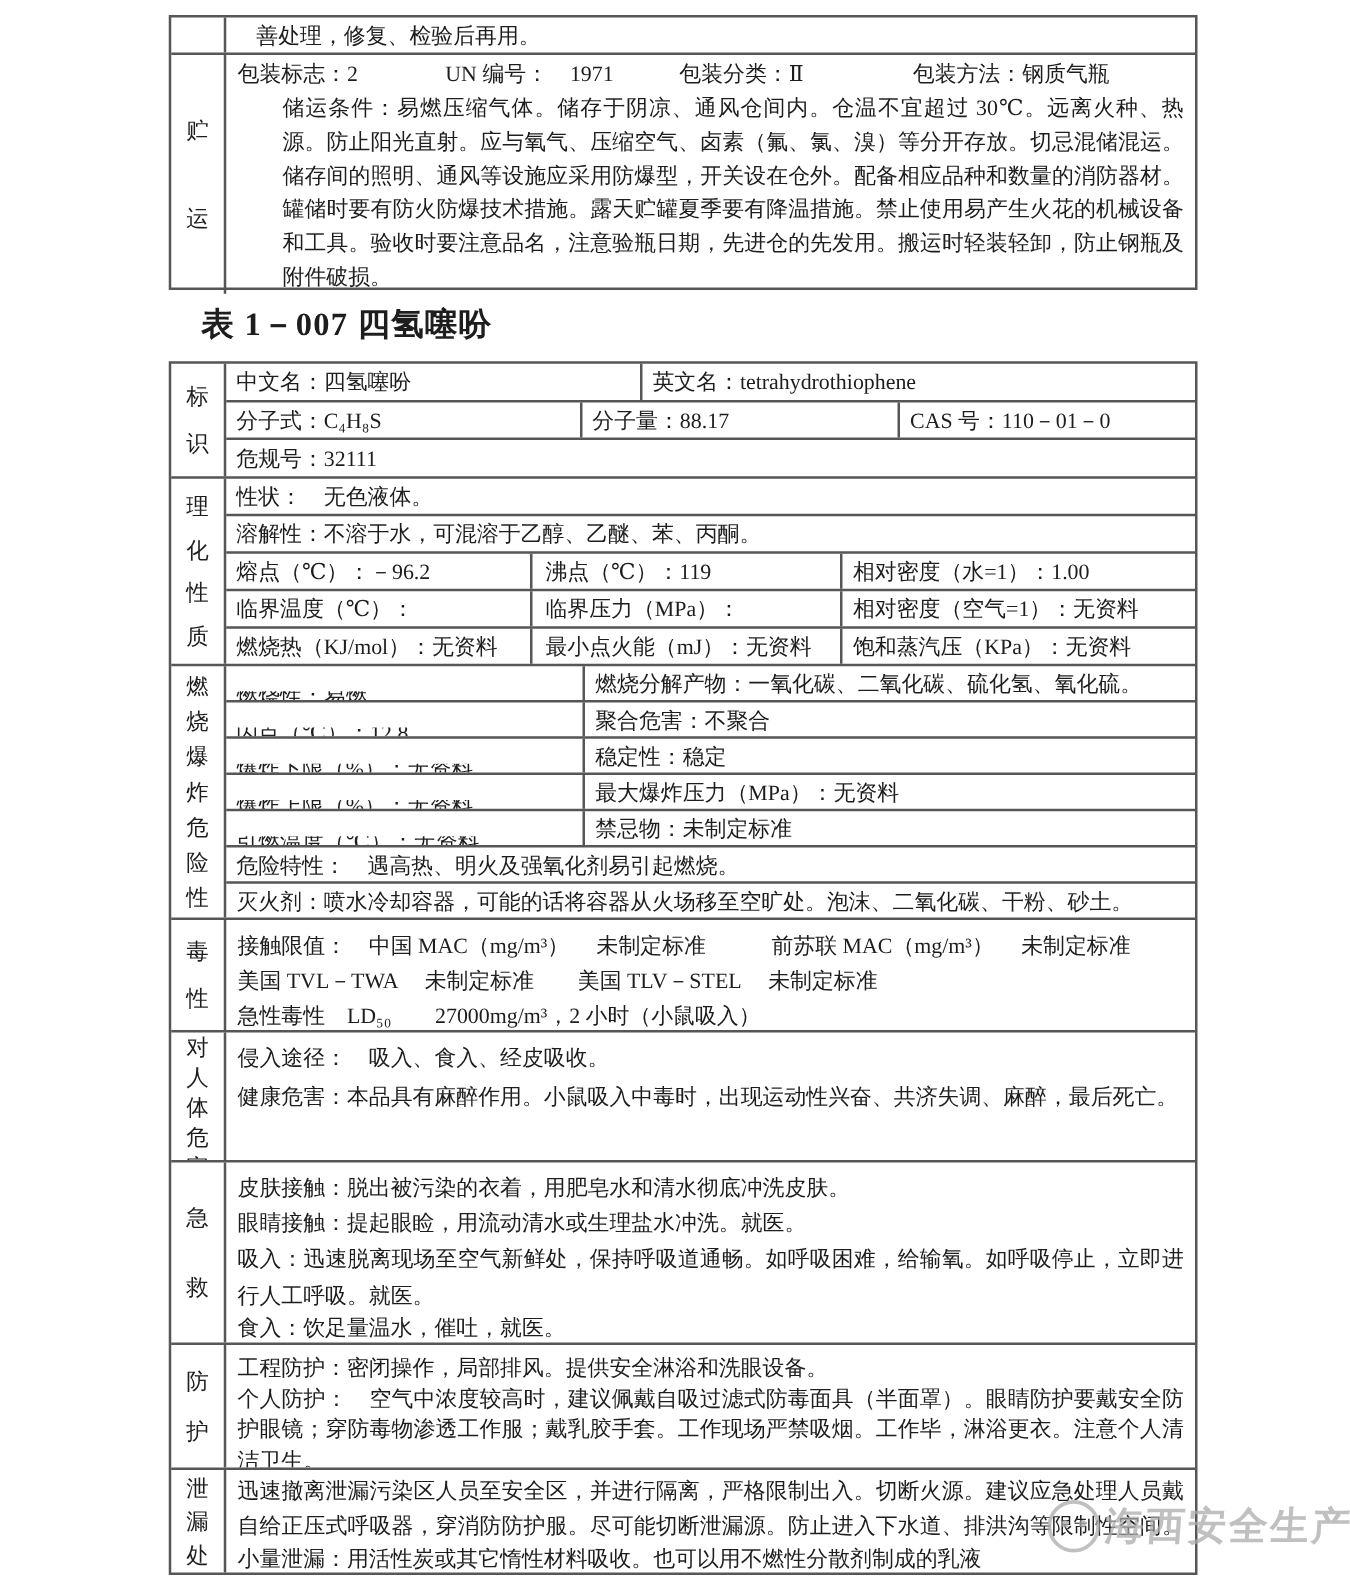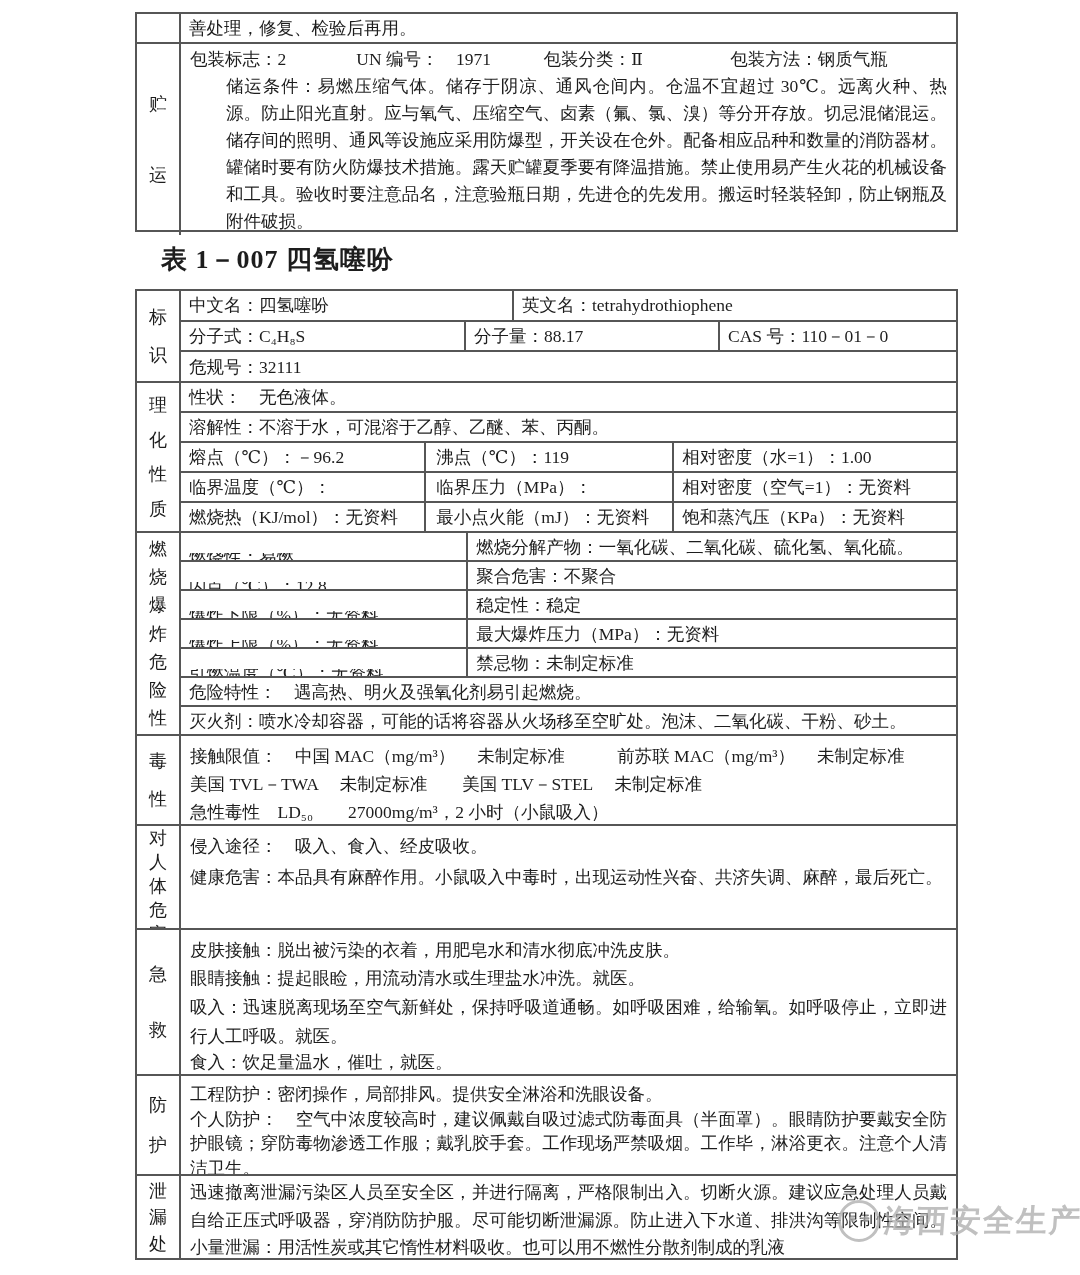--- a/index.html
+++ b/index.html
@@ -63,21 +63,21 @@
     padding:2px 9px 0 9px;
     font-size:17.5px;
     line-height:29px;
     overflow:hidden;
     text-align:justify;
   }
   .col{flex:1;display:flex;flex-direction:column;min-width:0;}
 
   
   .top-tbl{left:135px;top:12px;width:823px;height:220px;}
-  .top-tbl .row-overflow{flex:none;height:28px;display:flex;}
+  .top-tbl .row-overflow{flex:none;height:28px;display:flex;gap:16px;}
   .top-tbl .row-storage{flex:1;display:flex;border-top:2px solid var(--border);}
   .top-tbl .para{line-height:27px;padding-left:45px;}
   .top-tbl .pack-line{
     flex:none;height:27px;display:flex;align-items:center;
     padding:2px 9px 0 9px;font-size:17.5px;white-space:nowrap;overflow:hidden;
   }
 
   
   .doc-title{
     position:absolute;left:161px;top:242px;

